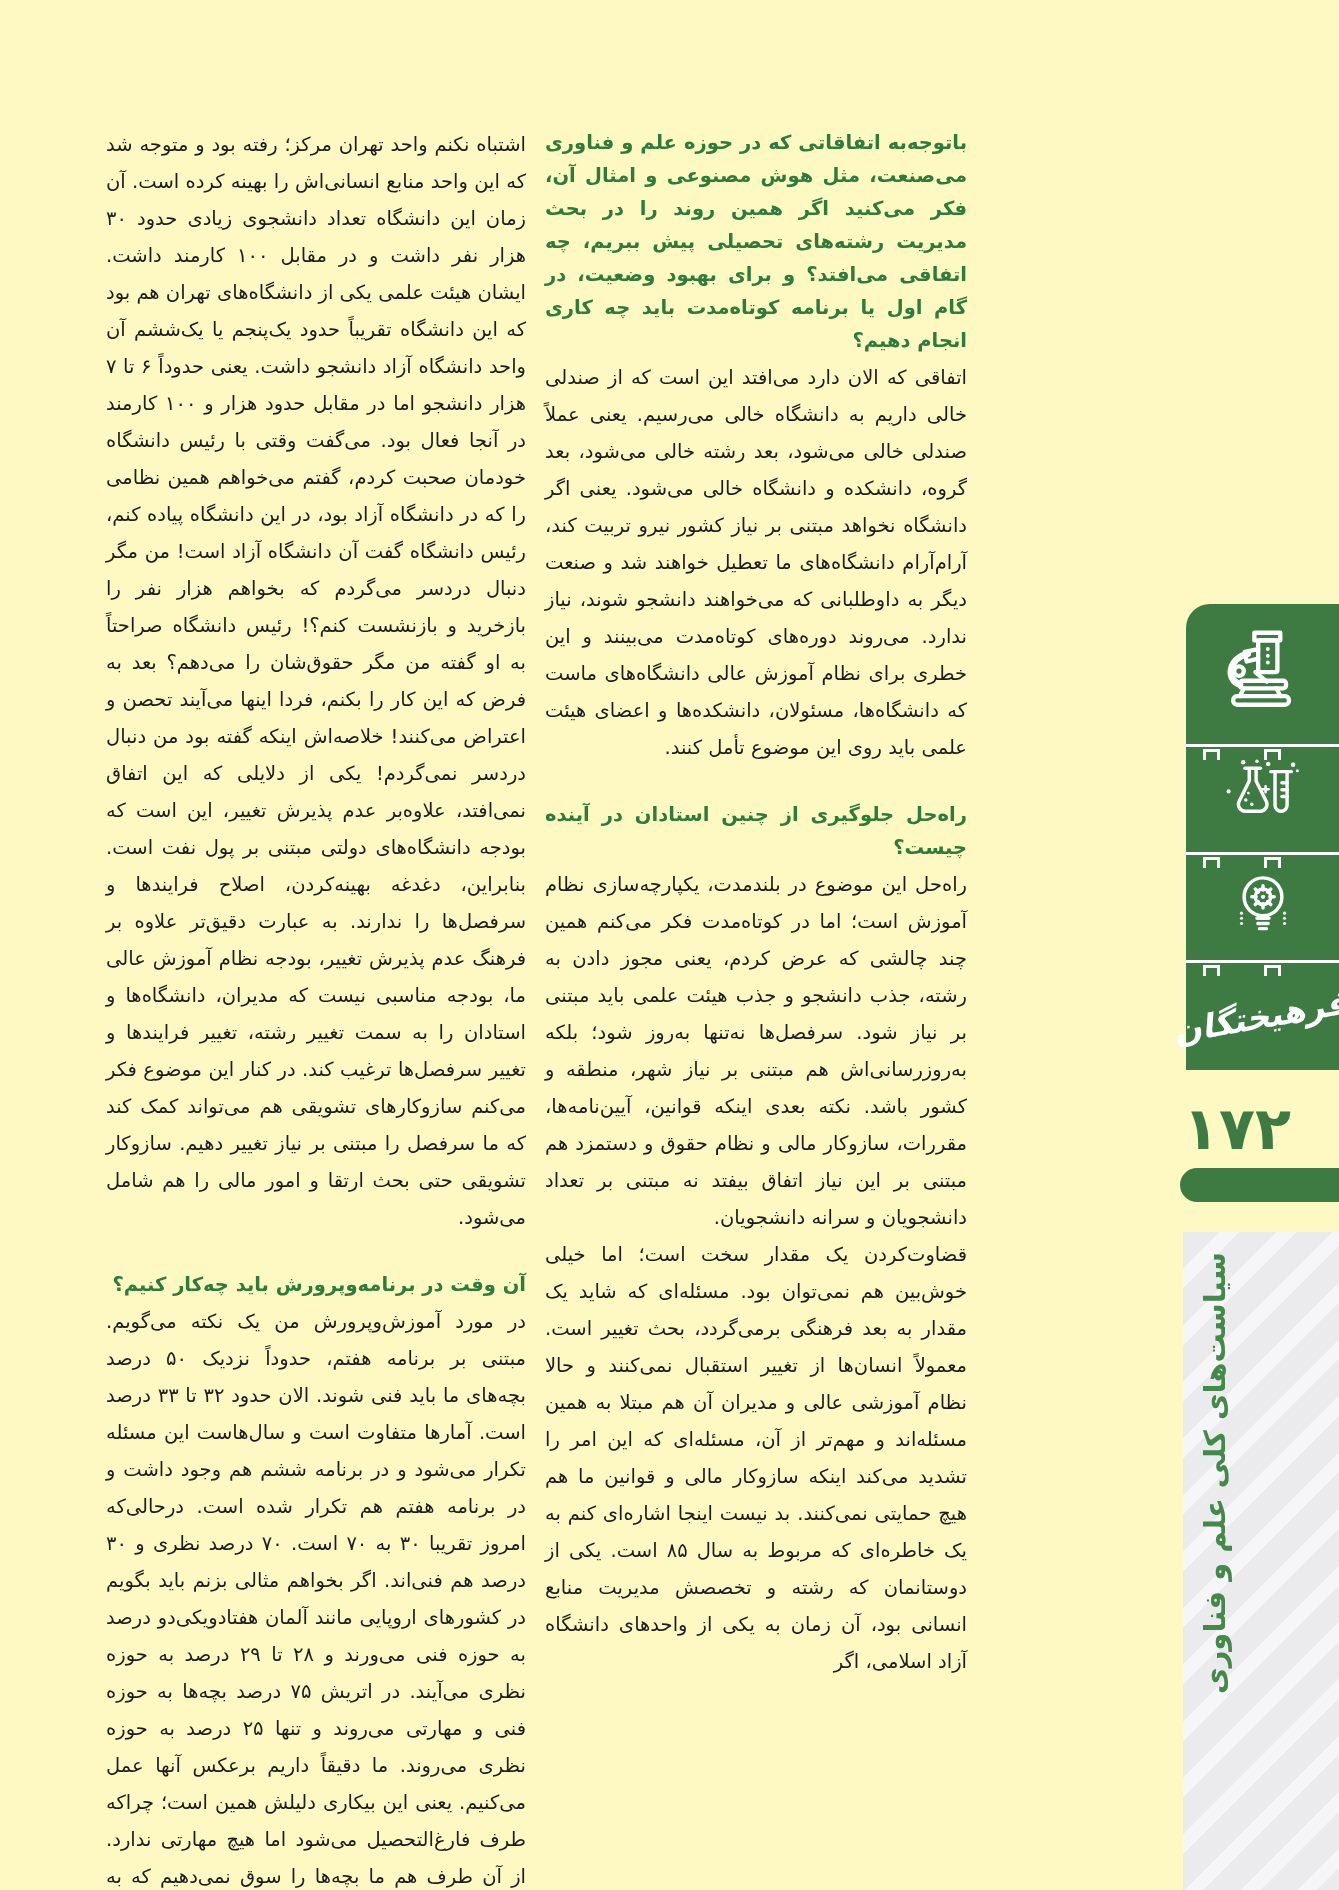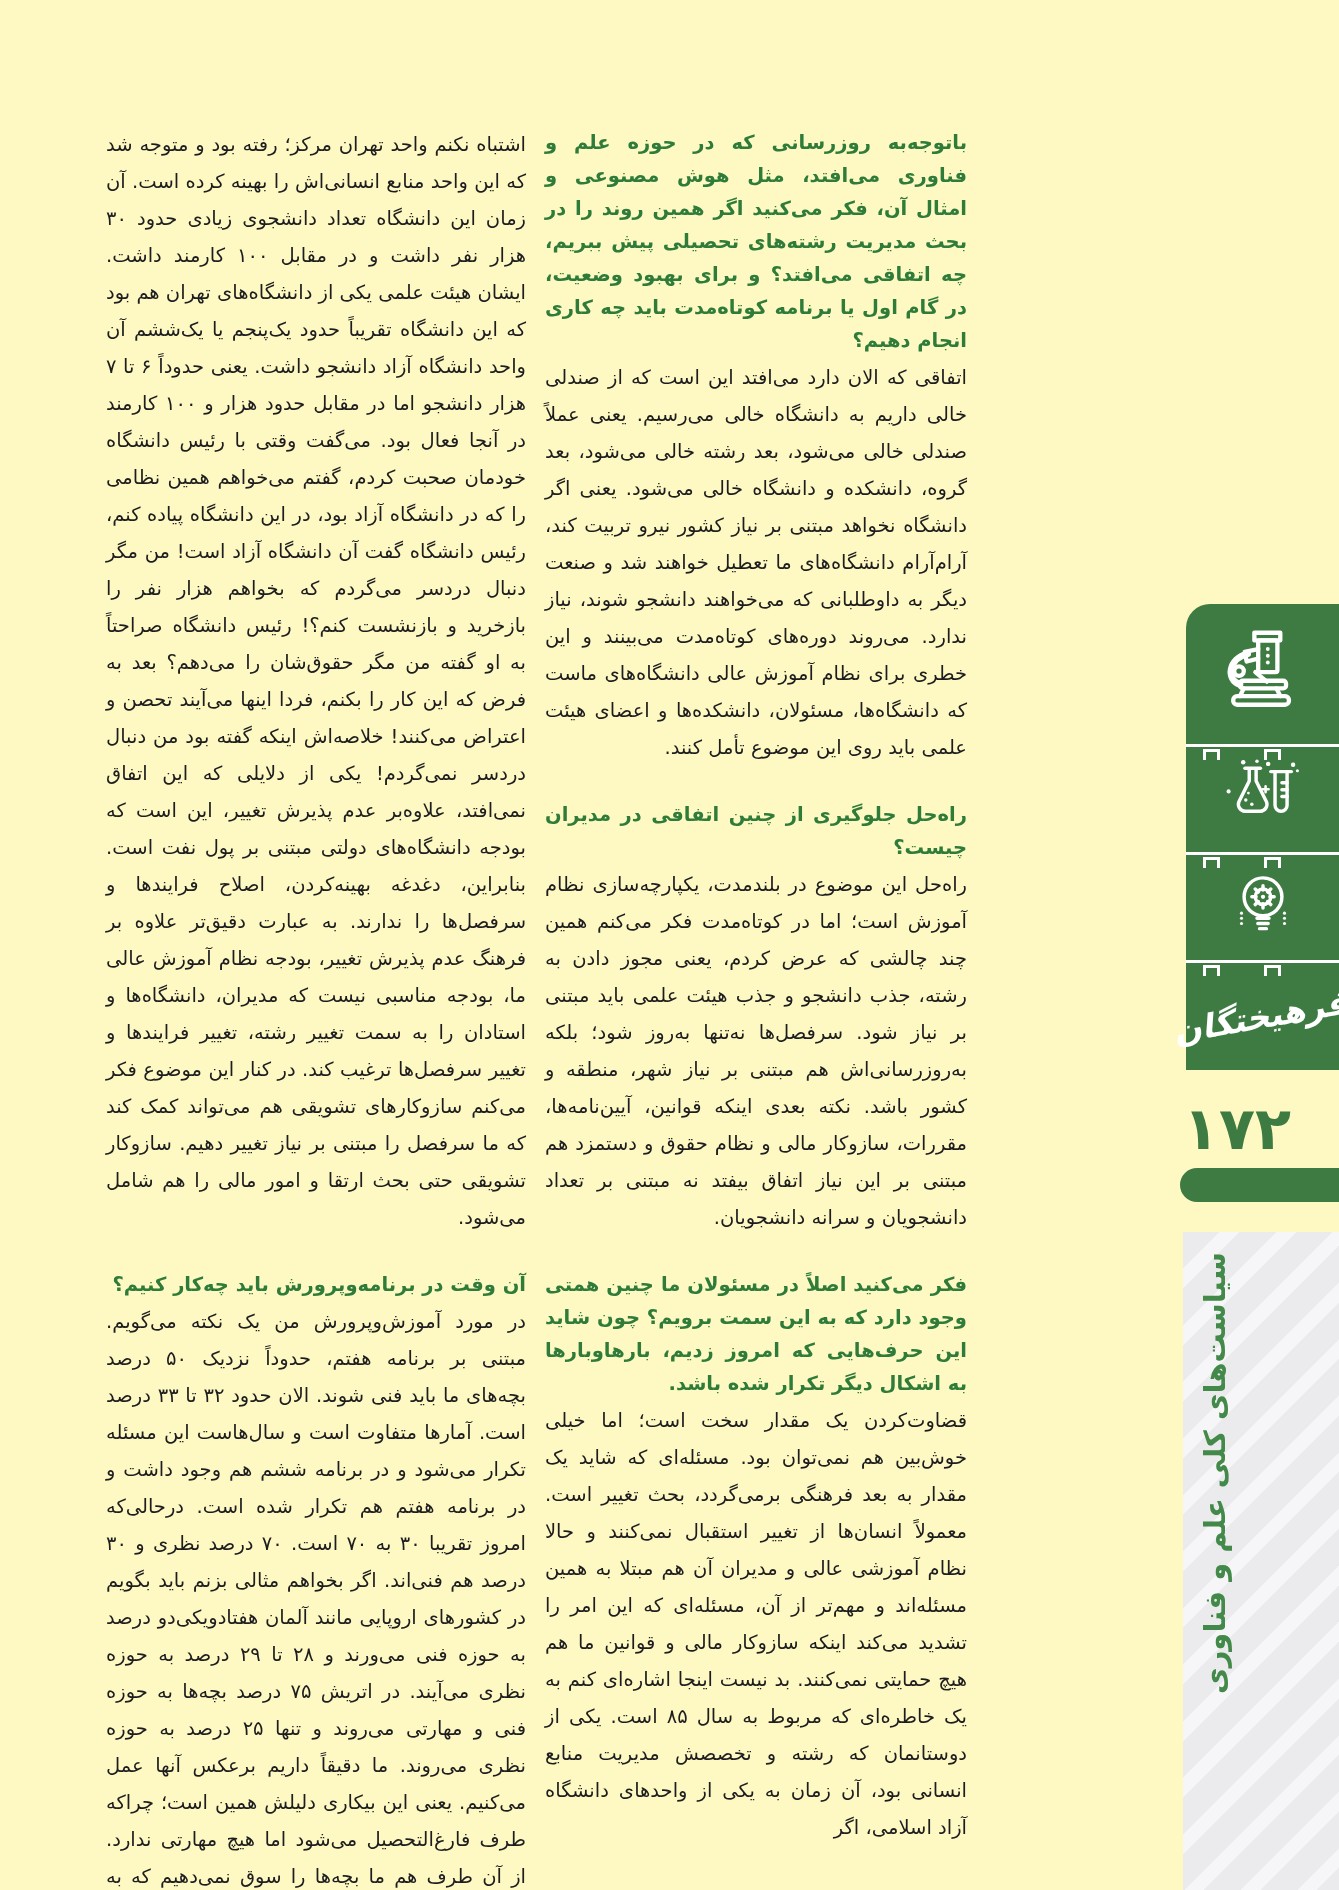--- a/index.html
+++ b/index.html
@@ -73,25 +73,24 @@
 
 <div class="page">
 
   <div class="col" id="col-left">
     <p class="a">اشتباه نکنم واحد تهران مرکز؛ رفته بود و متوجه شد که این واحد منابع انسانی‌اش را بهینه کرده است. آن زمان این دانشگاه تعداد دانشجوی زیادی حدود ۳۰ هزار نفر داشت و در مقابل ۱۰۰ کارمند داشت. ایشان هیئت علمی یکی از دانشگاه‌های تهران هم بود که این دانشگاه تقریباً حدود یک‌پنجم یا یک‌ششم آن واحد دانشگاه آزاد دانشجو داشت. یعنی حدوداً ۶ تا ۷ هزار دانشجو اما در مقابل حدود هزار و ۱۰۰ کارمند در آنجا فعال بود. می‌گفت وقتی با رئیس دانشگاه خودمان صحبت کردم، گفتم می‌خواهم همین نظامی را که در دانشگاه آزاد بود، در این دانشگاه پیاده کنم، رئیس دانشگاه گفت آن دانشگاه آزاد است! من مگر دنبال دردسر می‌گردم که بخواهم هزار نفر را بازخرید و بازنشست کنم؟! رئیس دانشگاه صراحتاً به او گفته من مگر حقوق‌شان را می‌دهم؟ بعد به فرض که این کار را بکنم، فردا اینها می‌آیند تحصن و اعتراض می‌کنند! خلاصه‌اش اینکه گفته بود من دنبال دردسر نمی‌گردم! یکی از دلایلی که این اتفاق نمی‌افتد، علاوه‌بر عدم پذیرش تغییر، این است که بودجه دانشگاه‌های دولتی مبتنی بر پول نفت است. بنابراین، دغدغه بهینه‌کردن، اصلاح فرایندها و سرفصل‌ها را ندارند. به عبارت دقیق‌تر علاوه بر فرهنگ عدم پذیرش تغییر، بودجه نظام آموزش عالی ما، بودجه مناسبی نیست که مدیران، دانشگاه‌ها و استادان را به سمت تغییر رشته، تغییر فرایندها و تغییر سرفصل‌ها ترغیب کند. در کنار این موضوع فکر می‌کنم سازوکارهای تشویقی هم می‌تواند کمک کند که ما سرفصل را مبتنی بر نیاز تغییر دهیم. سازوکار تشویقی حتی بحث ارتقا و امور مالی را هم شامل می‌شود.</p>
     <p class="q">آن وقت در برنامه‌وپرورش باید چه‌کار کنیم؟</p>
     <p class="a">در مورد آموزش‌وپرورش من یک نکته می‌گویم. مبتنی بر برنامه هفتم، حدوداً نزدیک ۵۰ درصد بچه‌های ما باید فنی شوند. الان حدود ۳۲ تا ۳۳ درصد است. آمارها متفاوت است و سال‌هاست این مسئله تکرار می‌شود و در برنامه ششم هم وجود داشت و در برنامه هفتم هم تکرار شده است. درحالی‌که امروز تقریبا ۳۰ به ۷۰ است. ۷۰ درصد نظری و ۳۰ درصد هم فنی‌اند. اگر بخواهم مثالی بزنم باید بگویم در کشورهای اروپایی مانند آلمان هفتادویکی‌دو درصد به حوزه فنی می‌ورند و ۲۸ تا ۲۹ درصد به حوزه نظری می‌آیند. در اتریش ۷۵ درصد بچه‌ها به حوزه فنی و مهارتی می‌روند و تنها ۲۵ درصد به حوزه نظری می‌روند. ما دقیقاً داریم برعکس آنها عمل می‌کنیم. یعنی این بیکاری دلیلش همین است؛ چراکه طرف فارغ‌التحصیل می‌شود اما هیچ مهارتی ندارد. از آن طرف هم ما بچه‌ها را سوق نمی‌دهیم که به سمت فنی بروند. این مسئله البته دلایل متعددی دارد که یکی از آنها نظام حقوق و دستمزد است.</p>
   </div>
 
   <div class="col" id="col-right">
-    <p class="q">باتوجه‌به روزرسانی که در حوزه علم و فناوری می‌افتد، مثل هوش مصنوعی و امثال آن، فکر می‌کنید اگر همین روند را در بحث مدیریت رشته‌های تحصیلی پیش ببریم، چه اتفاقی می‌افتد؟ و برای بهبود وضعیت، در گام اول یا برنامه کوتاه‌مدت باید چه کاری انجام دهیم؟</p>
+    <p class="q">باتوجه‌به اتفاقاتی که در حوزه علم و فناوری می‌صنعت، مثل هوش مصنوعی و امثال آن، فکر می‌کنید اگر همین روند را در بحث مدیریت رشته‌های تحصیلی پیش ببریم، چه اتفاقی می‌افتد؟ و برای بهبود وضعیت، در گام اول یا برنامه کوتاه‌مدت باید چه کاری انجام دهیم؟</p>
     <p class="a">اتفاقی که الان دارد می‌افتد این است که از صندلی خالی داریم به دانشگاه خالی می‌رسیم. یعنی عملاً صندلی خالی می‌شود، بعد رشته خالی می‌شود، بعد گروه، دانشکده و دانشگاه خالی می‌شود. یعنی اگر دانشگاه نخواهد مبتنی بر نیاز کشور نیرو تربیت کند، آرام‌آرام دانشگاه‌های ما تعطیل خواهند شد و صنعت دیگر به داوطلبانی که می‌خواهند دانشجو شوند، نیاز ندارد. می‌روند دوره‌های کوتاه‌مدت می‌بینند و این خطری برای نظام آموزش عالی دانشگاه‌های ماست که دانشگاه‌ها، مسئولان، دانشکده‌ها و اعضای هیئت علمی باید روی این موضوع تأمل کنند.</p>
-    <p class="q">راه‌حل جلوگیری از چنین اتفاقی در مدیران چیست؟</p>
+    <p class="q">راه‌حل جلوگیری از چنین استادان در آینده چیست؟</p>
     <p class="a">راه‌حل این موضوع در بلندمدت، یکپارچه‌سازی نظام آموزش است؛ اما در کوتاه‌مدت فکر می‌کنم همین چند چالشی که عرض کردم، یعنی مجوز دادن به رشته، جذب دانشجو و جذب هیئت علمی باید مبتنی بر نیاز شود. سرفصل‌ها نه‌تنها به‌روز شود؛ بلکه به‌روزرسانی‌اش هم مبتنی بر نیاز شهر، منطقه و کشور باشد. نکته بعدی اینکه قوانین، آیین‌نامه‌ها، مقررات، سازوکار مالی و نظام حقوق و دستمزد هم مبتنی بر این نیاز اتفاق بیفتد نه مبتنی بر تعداد دانشجویان و سرانه دانشجویان.</p>
-    <p class="q">فکر می‌کنید اصلاً در مسئولان ما چنین همتی وجود دارد که به این سمت برویم؟ چون شاید این حرف‌هایی که امروز زدیم، بارهاوبارها به اشکال دیگر تکرار شده باشد.</p>
     <p class="a">قضاوت‌کردن یک مقدار سخت است؛ اما خیلی خوش‌بین هم نمی‌توان بود. مسئله‌ای که شاید یک مقدار به بعد فرهنگی برمی‌گردد، بحث تغییر است. معمولاً انسان‌ها از تغییر استقبال نمی‌کنند و حالا نظام آموزشی عالی و مدیران آن هم مبتلا به همین مسئله‌اند و مهم‌تر از آن، مسئله‌ای که این امر را تشدید می‌کند اینکه سازوکار مالی و قوانین ما هم هیچ حمایتی نمی‌کنند. بد نیست اینجا اشاره‌ای کنم به یک خاطره‌ای که مربوط به سال ۸۵ است. یکی از دوستانمان که رشته و تخصصش مدیریت منابع انسانی بود، آن زمان به یکی از واحدهای دانشگاه آزاد اسلامی، اگر</p>
   </div>
 
   <div class="side-box">
     <div class="side-sec s1">
       <span>
         <svg width="96" height="96" viewBox="0 0 100 100" fill="none" stroke="#ffffff" stroke-width="4.5" stroke-linecap="round" stroke-linejoin="round">
           <rect x="41" y="7" width="27" height="8"></rect>
           <rect x="45" y="15" width="20" height="33" rx="2"></rect>
           <circle cx="55" cy="24" r="2" fill="#fff" stroke="none"></circle>

